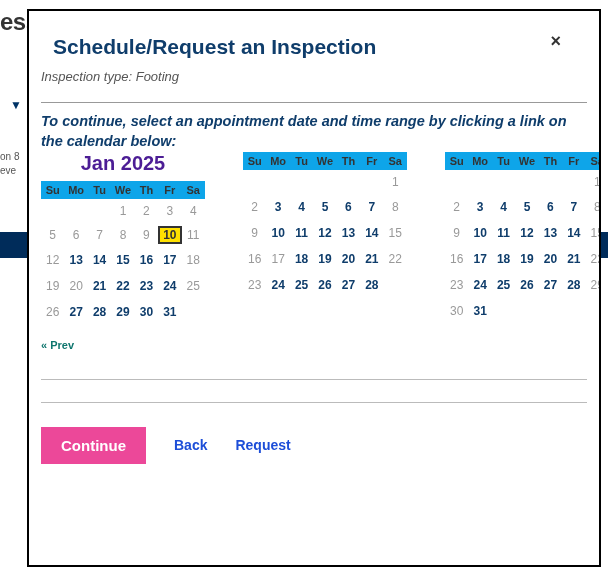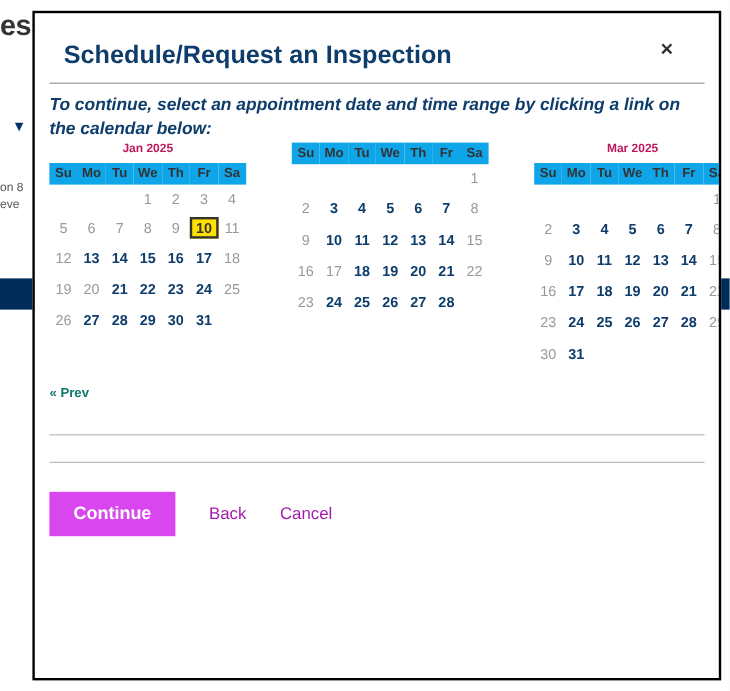--- a/index.html
+++ b/index.html
@@ -12,54 +12,58 @@
   .bg-bluebar { position: absolute; top: 232px; left: 0; right: 0; height: 26px; background: #002c5a; }
   .modal-wrap { position: absolute; top: 9px; left: 27px; width: 574px; height: 558px; background: #fff; border: 2px solid #000; padding: 10px 0 0 0; }
   .modal-inner { position: relative; padding: 0 12px 6px 12px; height: 100%; overflow-x: scroll; overflow-y: scroll; }
   .close-x { position: absolute; top: 20px; right: 38px; font-size: 18px; color: #333; cursor: pointer; font-weight: bold; z-index: 5; }
   .modal-title { font-size: 21px; font-weight: 700; color: #0f3d6b; margin: 14px 0 10px 12px; }
   .insp-type { font-style: italic; color: #555; font-size: 13px; margin-bottom: 18px; }
   hr.sep { border: none; border-top: 1px solid #999; margin: 0 0 8px 0; }
   .instruct { font-style: italic; font-weight: 700; color: #0f3d6b; font-size: 14.5px; line-height: 1.4; }
   .calendars { display: flex; gap: 38px; white-space: nowrap; }
   .cal { width: 164px; flex: 0 0 auto; }
-  .cal-title { text-align: center; font-weight: 700; color: #be185d; font-size: 10px; margin-bottom: 6px; }
+  .cal-title { text-align: center; font-weight: 700; color: #4c1d95; font-size: 20px; margin-bottom: 6px; }
   .cal-table { width: 100%; border-collapse: collapse; table-layout: fixed; }
   .cal-table th { background: #0ea5e9; font-size: 11px; font-weight: 700; color: #333; padding: 3px 0; text-align: center; }
   .cal-table td { text-align: center; font-size: 12px; padding: 5px 0; height: 24px; }
   .day-link { color: #0f3d6b; font-weight: 700; cursor: pointer; display: inline-block; padding: 1px 3px; }
   .day-muted { color: #999; }
   .day-today { background: #ffe100; border: 2px solid #333; padding: 0 3px; font-weight: 700; color: #333; }
   .prev-link { display: inline-block; margin: 14px 0 28px 0; color: #0f766e; font-weight: 700; font-size: 11px; cursor: pointer; }
   hr.sep2 { border: none; border-top: 1px solid #bbb; margin: 0 0 22px 0; }
   .allday-row { display: flex; align-items: center; gap: 6px; margin-bottom: 22px; font-size: 15px; color: #555; }
   .allday-row .dot { width: 6px; height: 6px; background: #2e8b2e; border-radius: 50%; display: inline-block; margin-left: 4px; }
   .dot-left { width: 6px; height: 6px; background: #2e8b2e; border-radius: 50%; display: inline-block; margin-right: 2px; }
   hr.sep3 { border: none; border-top: 1px solid #bbb; margin: 0 0 24px 0; }
   .actions { display: flex; align-items: center; gap: 28px; }
-  .btn-continue { background: #d946ef; color: #fff; border: none; font-weight: 700; font-size: 15px; padding: 10px 20px; cursor: pointer; }
-  .btn-link { color: #a21caf; font-weight: 400; font-size: 14px; cursor: pointer; }
+  .btn-continue { background: #ec4899; color: #fff; border: none; font-weight: 700; font-size: 15px; padding: 10px 20px; cursor: pointer; }
+  .btn-link { color: #1d4ed8; font-weight: 700; font-size: 14px; cursor: pointer; }
 </style>
 </head>
 <body>
 
 <div class="bg">
   <div class="bg-title">essory Structure</div>
   <div class="bg-arrow">▼</div>
   <div class="bg-side">
     <span>on 8</span><br>
     <span>eve</span>
   </div>
   <div class="bg-bluebar"></div>
 </div>
 
 <div class="modal-wrap">
   <span class="close-x">×</span>
   <div class="modal-inner">
     <h2 class="modal-title">Schedule/Request an Inspection</h2>
+    <div class="insp-type">
+      <span>Inspection type:</span>
+      <span>Footing</span>
+    </div>
     <hr class="sep">
     <div class="instruct">To continue, select an appointment date and time range by clicking a link on the calendar below:</div>
 
     <div class="calendars" id="calendars">
         <div class="cal">
           <div class="cal-title">Jan 2025</div>
           <table class="cal-table">
             <thead>
               <tr>
                 <th>Su</th>
@@ -176,21 +180,20 @@
                 <td><span class="day-link">25</span></td>
                 <td><span class="day-link">26</span></td>
                 <td><span class="day-link">27</span></td>
                 <td><span class="day-link">28</span></td>
                 <td></td>
               </tr>
             </tbody>
           </table>
         </div>
         <div class="cal">
-          <div class="cal-title">Mar 2025</div>
           <table class="cal-table">
             <thead>
               <tr>
                 <th>Su</th>
                 <th>Mo</th>
                 <th>Tu</th>
                 <th>We</th>
                 <th>Th</th>
                 <th>Fr</th>
                 <th>Sa</th>
@@ -258,16 +261,16 @@
 
     <a class="prev-link">« Prev</a>
     <hr class="sep2">
 
 
     <hr class="sep3">
 
     <div class="actions">
       <button class="btn-continue">Continue</button>
       <span class="btn-link">Back</span>
-      <span class="btn-link">Cancel</span>
+      <span class="btn-link">Request</span>
     </div>
   </div>
 </div>
 
 </body></html>

